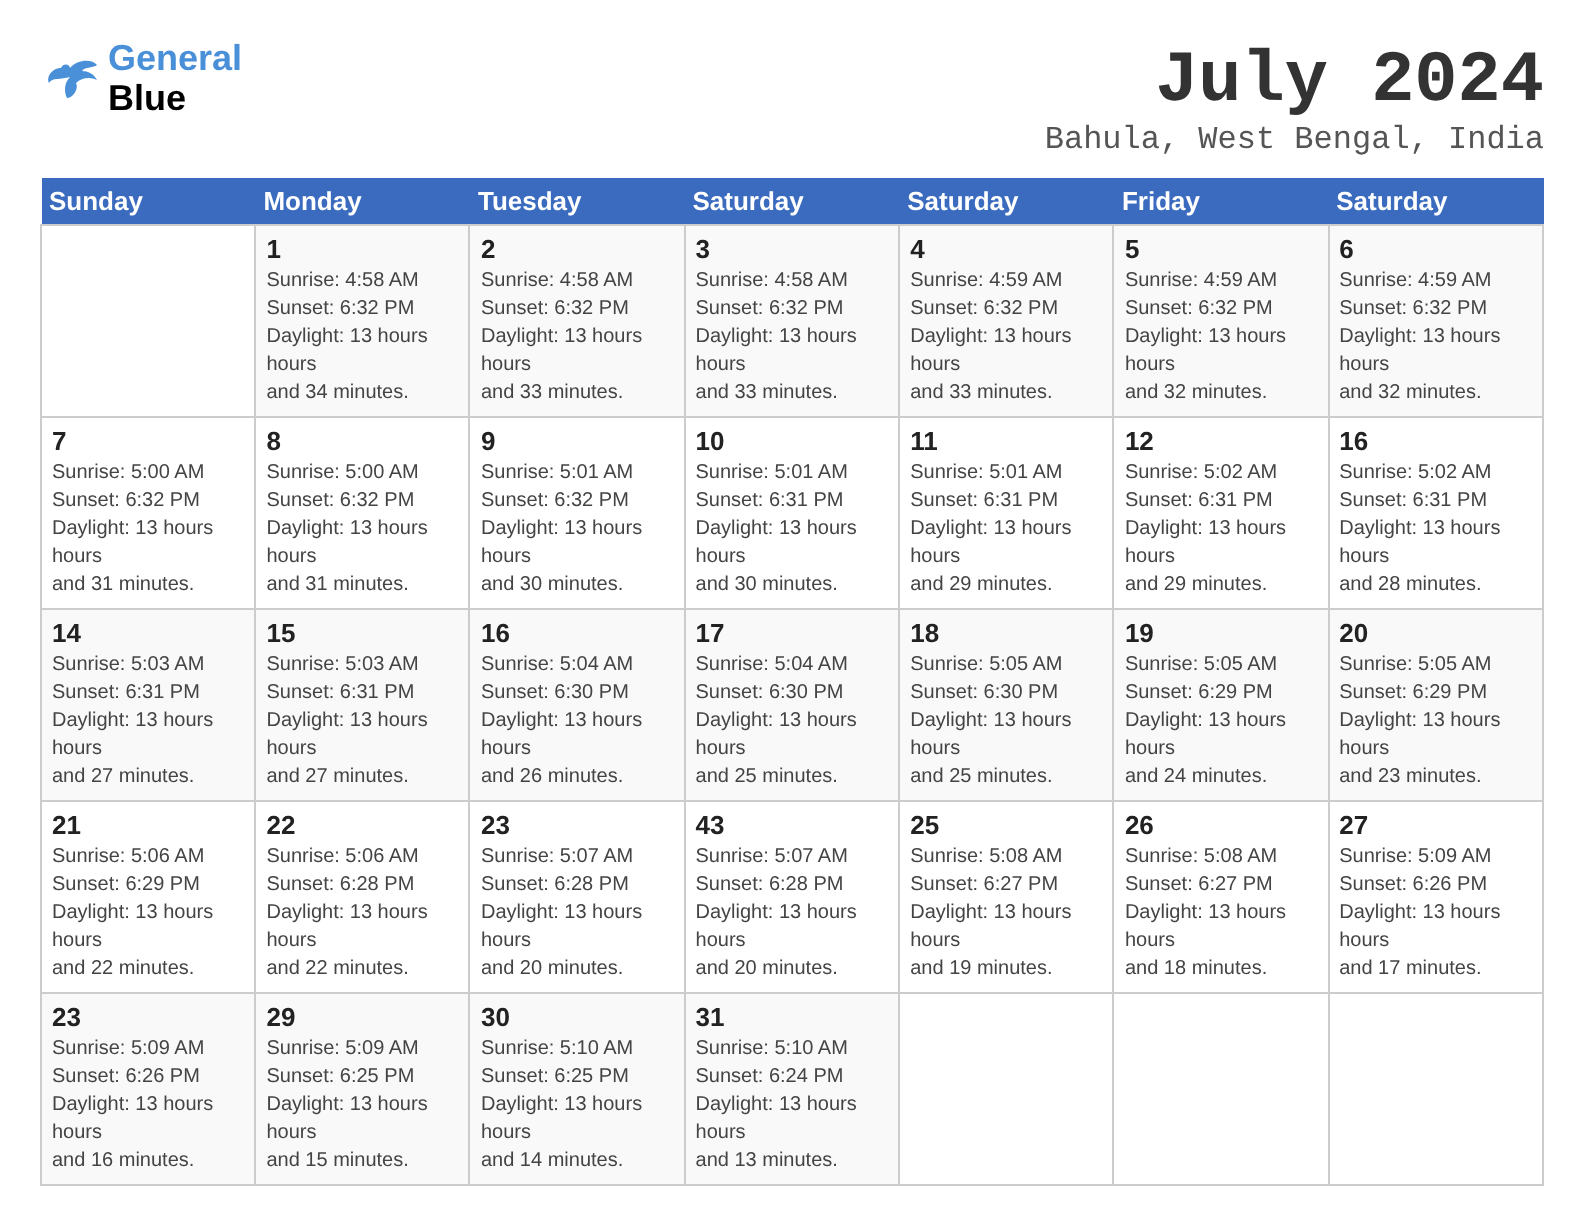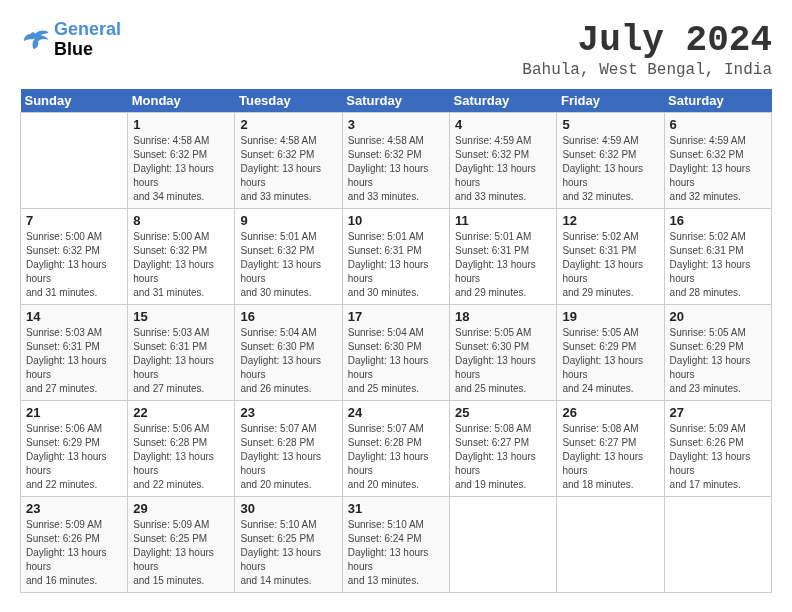--- a/index.html
+++ b/index.html
@@ -217,21 +217,21 @@
         </td>
         <td>
           <span class="day-number">22</span>
           <div class="day-info">Sunrise: 5:06 AM<br>Sunset: 6:28 PM<br>Daylight: 13 hours hours<br>and 22 minutes.</div>
         </td>
         <td>
           <span class="day-number">23</span>
           <div class="day-info">Sunrise: 5:07 AM<br>Sunset: 6:28 PM<br>Daylight: 13 hours hours<br>and 20 minutes.</div>
         </td>
         <td>
-          <span class="day-number">24</span>
+          <span class="day-number">43</span>
           <div class="day-info">Sunrise: 5:07 AM<br>Sunset: 6:28 PM<br>Daylight: 13 hours hours<br>and 20 minutes.</div>
         </td>
         <td>
           <span class="day-number">25</span>
           <div class="day-info">Sunrise: 5:08 AM<br>Sunset: 6:27 PM<br>Daylight: 13 hours hours<br>and 19 minutes.</div>
         </td>
         <td>
           <span class="day-number">26</span>
           <div class="day-info">Sunrise: 5:08 AM<br>Sunset: 6:27 PM<br>Daylight: 13 hours hours<br>and 18 minutes.</div>
         </td>

